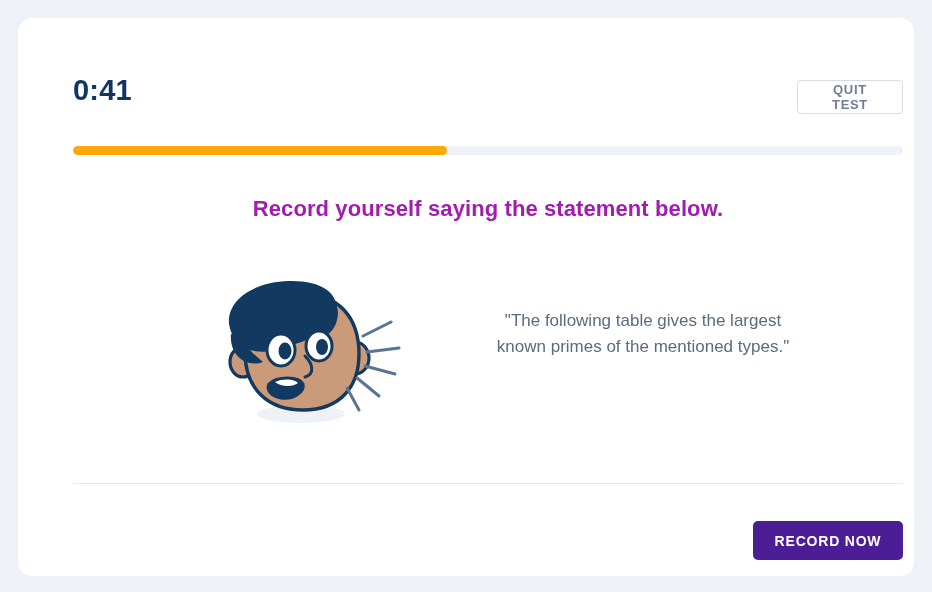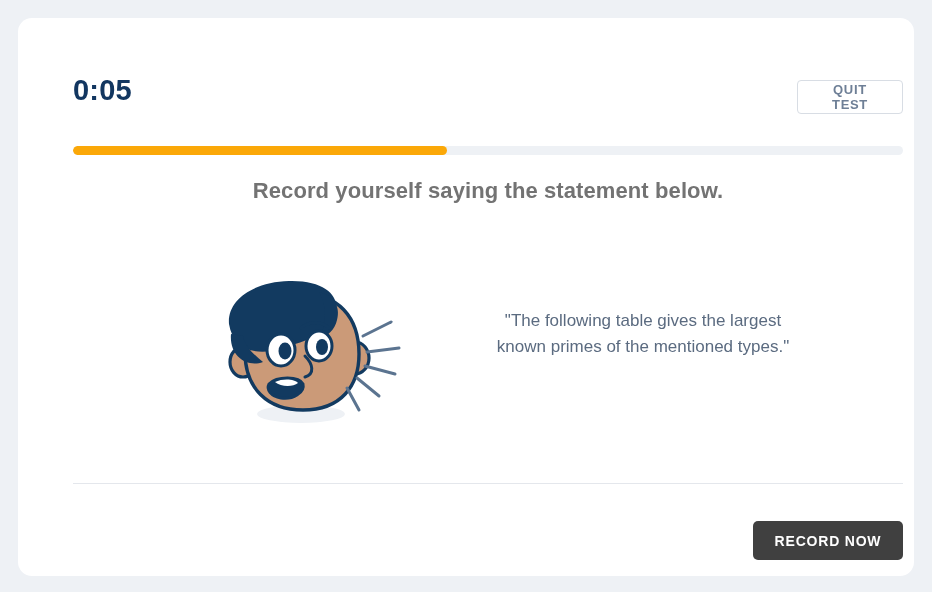--- a/index.html
+++ b/index.html
@@ -78,26 +78,26 @@
   .progress-fill {
     height: 100%;
     background: #fba808;
     border-radius: 5px;
   }
 
   
   .headline {
     position: absolute;
     left: 55px;
-    top: 160px;
+    top: 178px;
     width: 830px;
     text-align: center;
     font-size: 22px;
     font-weight: bold;
-    color: #737373;
+    color: #a21caf;
     letter-spacing: 0.1px;
   }
 
   
   .content {
     position: absolute;
     left: 55px;
     top: 250px;
     width: 830px;
     height: 190px;
@@ -131,41 +131,41 @@
     width: 830px;
     height: 1px;
     background: #e4e7ec;
   }
   .record-btn {
     position: absolute;
     left: 735px;
     top: 503px;
     width: 150px;
     height: 39px;
-    background: #404040;
+    background: #4c1d95;
     border: none;
     border-radius: 5px;
     color: #ffffff;
     font-size: 14px;
     font-weight: bold;
     letter-spacing: 0.8px;
     display: flex;
     align-items: center;
     justify-content: center;
     cursor: pointer;
     font-family: "Liberation Sans", sans-serif;
   }
 </style>
 </head>
 <body>
 
 <div class="card">
 
   <div class="header">
-    <div class="timer">0:05</div>
+    <div class="timer">0:41</div>
     <button class="quit-btn">QUIT TEST</button>
   </div>
 
   <div class="progress-track">
     <div class="progress-fill" id="progress-fill" style="width: 45%;"></div>
   </div>
 
   <div class="headline">Record yourself saying the statement below.</div>
 
   <div class="content">

